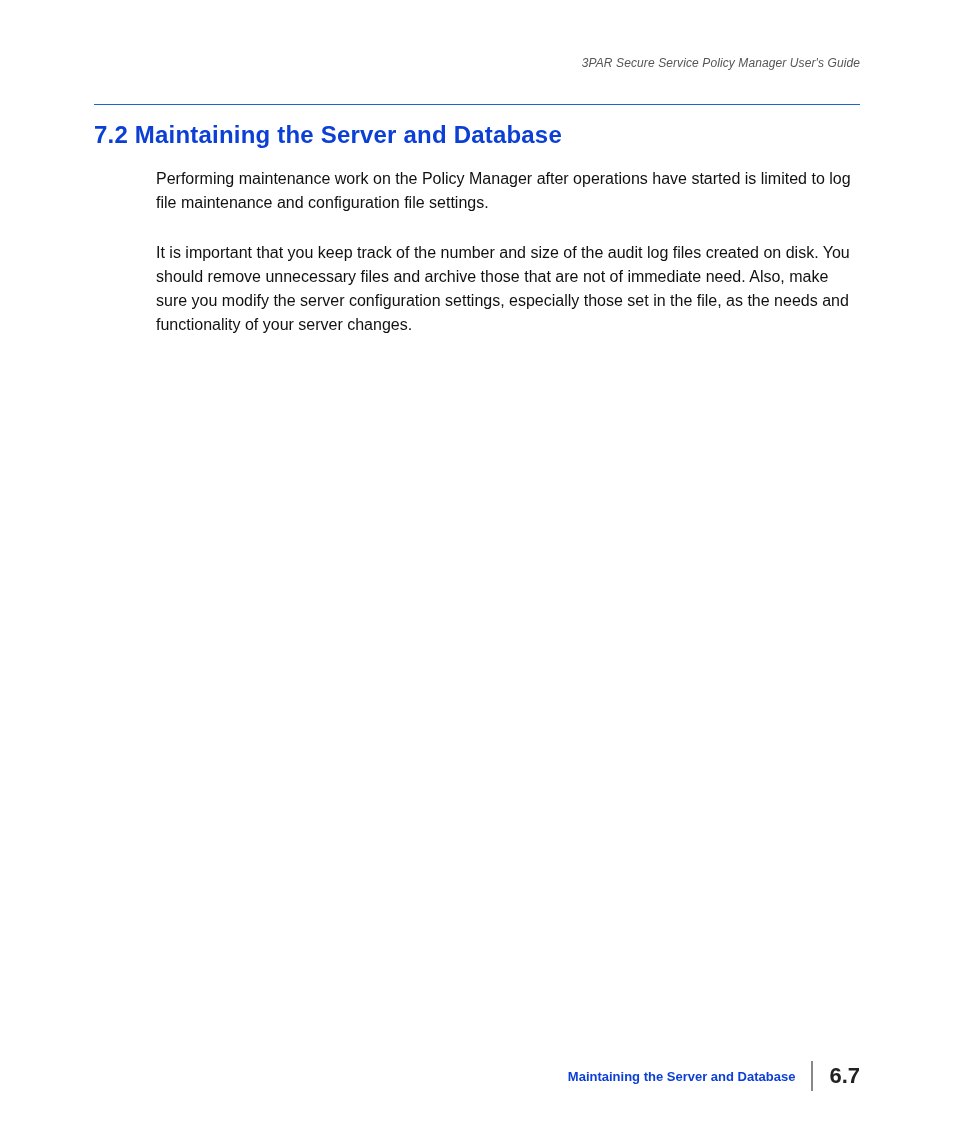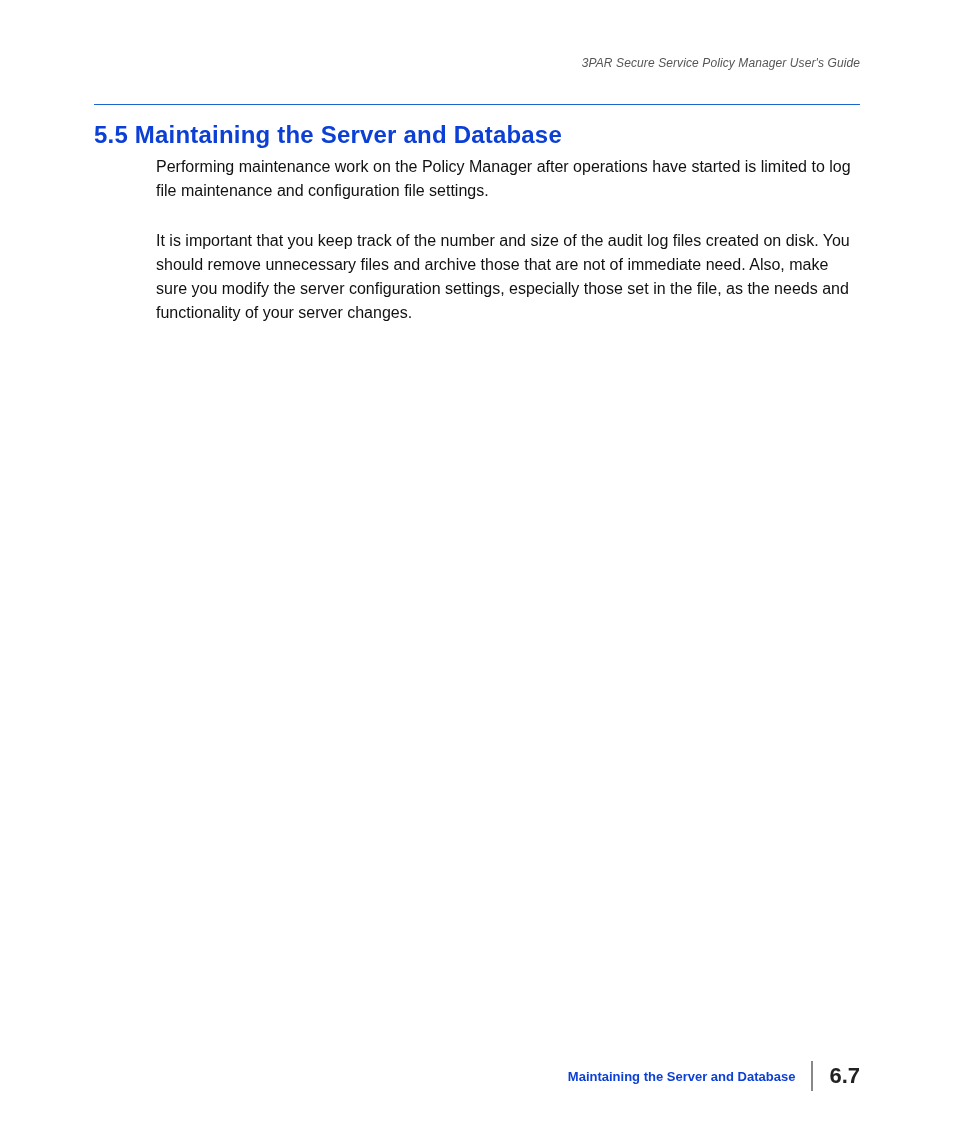--- a/index.html
+++ b/index.html
@@ -36,21 +36,21 @@
   }
   .section-heading {
     margin-top: 16px;
     font-size: 24px;
     font-weight: 700;
     color: #0b3fd6;
     letter-spacing: 0.2px;
   }
   .body-text {
     margin-left: 62px;
-    margin-top: 6px;
+    margin-top: 18px;
     font-size: 16px;
     line-height: 1.5;
     color: #111;
   }
   .body-text.p2 {
     margin-top: 26px;
   }
   .footer {
     position: absolute;
     left: 94px;
@@ -80,21 +80,21 @@
 </style>
 </head>
 <body>
 
 <div class="page">
 
   <div class="running-header">3PAR Secure Service Policy Manager User's Guide</div>
 
   <div class="rule"></div>
 
-  <h1 class="section-heading">5.5  Maintaining the Server and Database</h1>
+  <h1 class="section-heading">7.2  Maintaining the Server and Database</h1>
 
   <p class="body-text">Performing maintenance work on the Policy Manager after operations have started is limited to log file maintenance and configuration file settings.</p>
 
   <p class="body-text p2">It is important that you keep track of the number and size of the audit log files created on disk. You should remove unnecessary files and archive those that are not of immediate need. Also, make sure you modify the server configuration settings, especially those set in the                                                    file, as the needs and functionality of your server changes.</p>
 
   <div class="footer">
     <span class="footer-section-title">Maintaining the Server and Database</span>
     <span class="footer-divider"></span>
     <span class="footer-page">6.7</span>
   </div>

